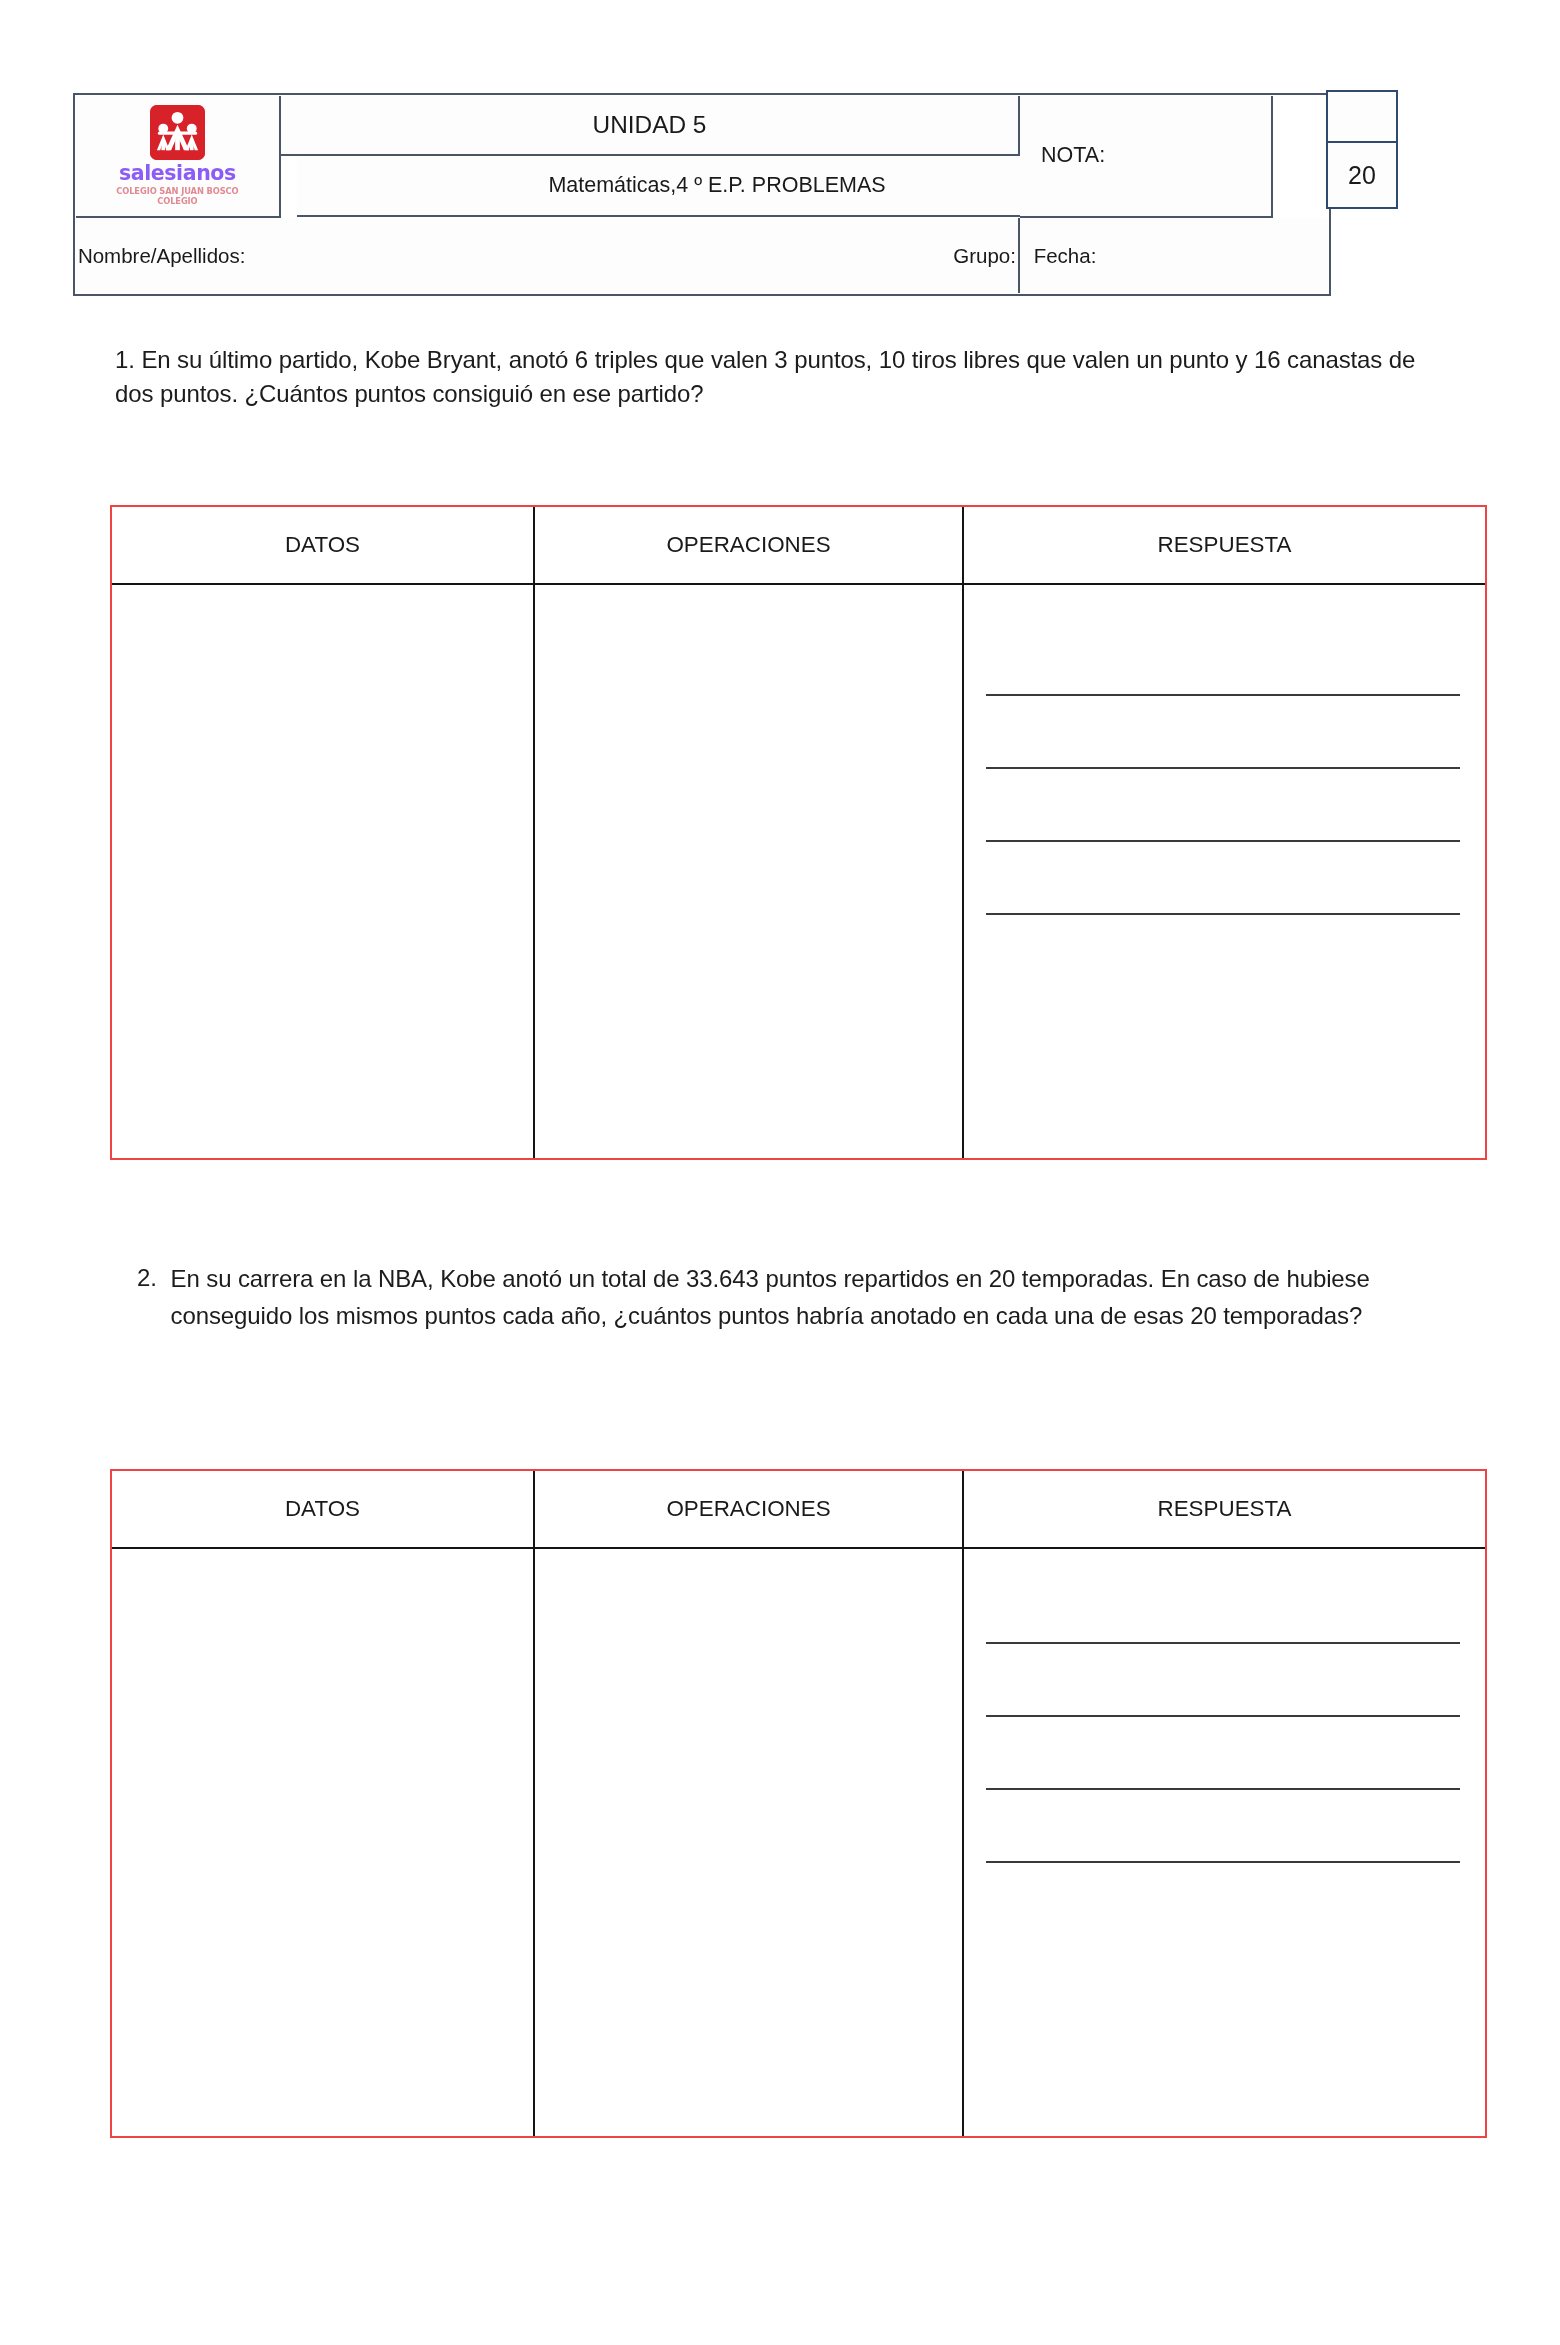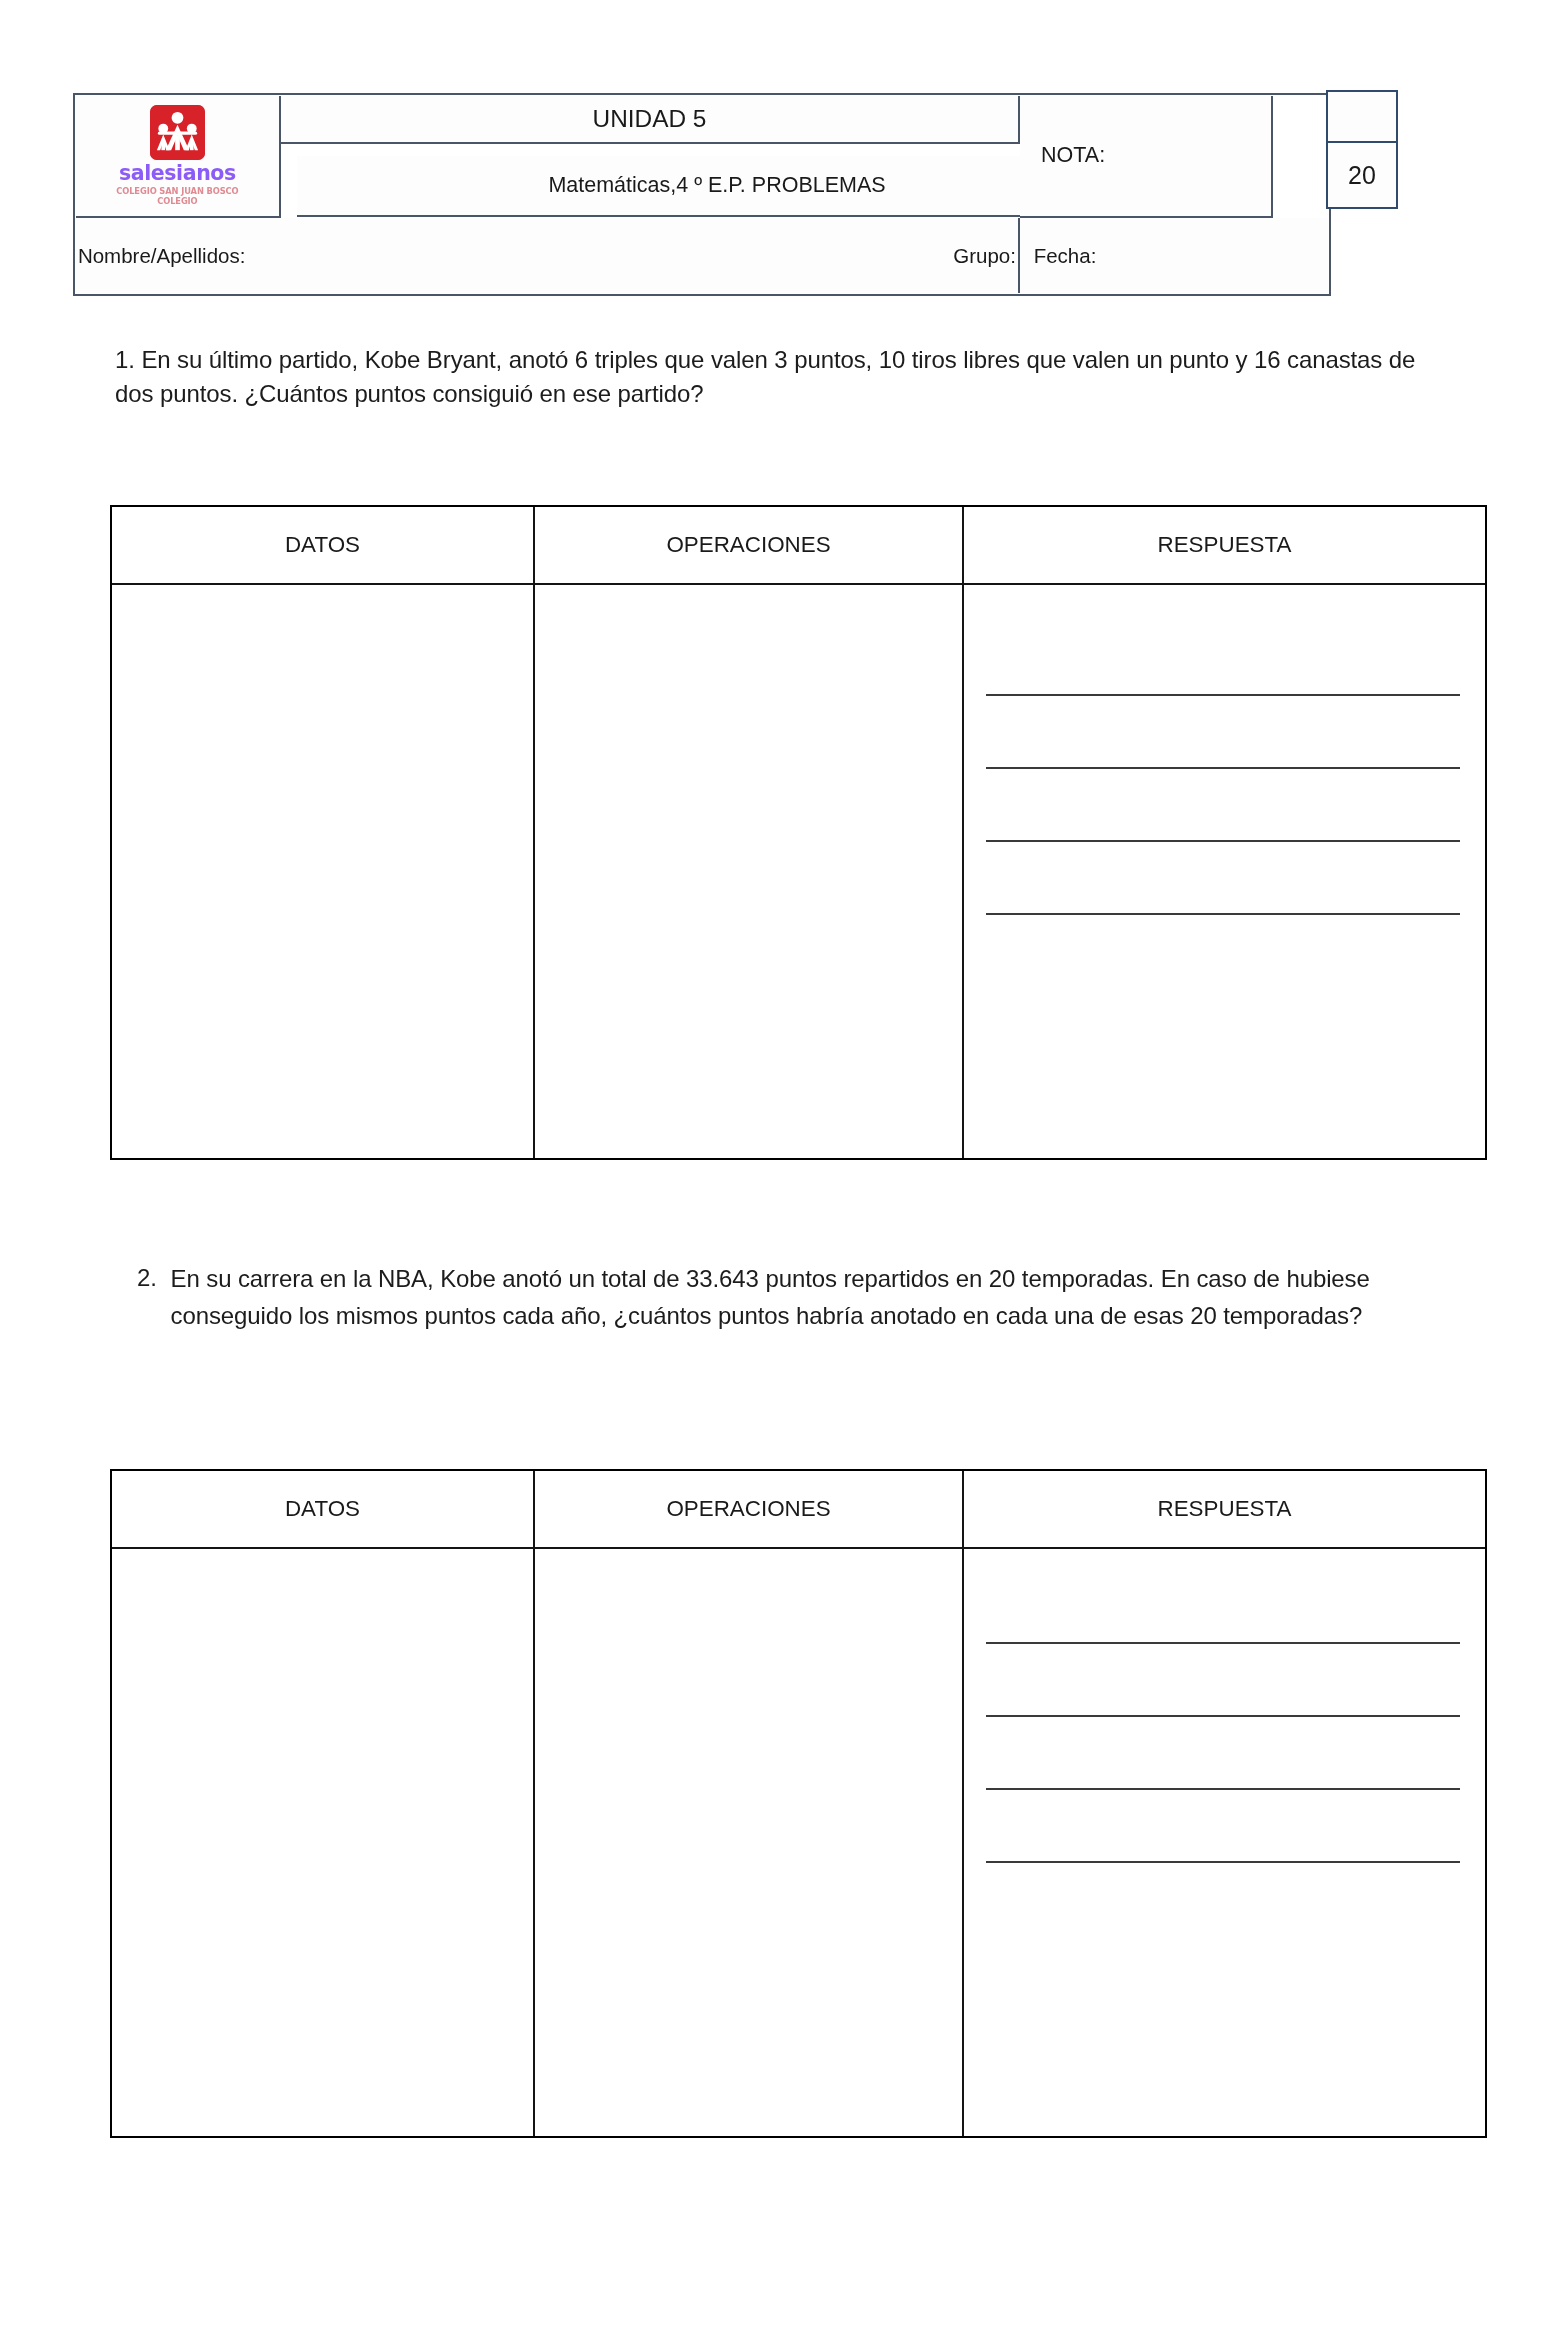--- a/index.html
+++ b/index.html
@@ -91,21 +91,21 @@
     line-height: 1.25;
     font-family: "DejaVu Sans", sans-serif;
   }
 
   
   .unit-cell {
     position: absolute;
     left: 208px;
     top: 2.9px;
     width: 739px;
-    height: 48px;
+    height: 60px;
     box-sizing: border-box;
     border-right: 2.9px solid #4a5568;
     border-bottom: 2.9px solid #4a5568;
     display: flex;
     align-items: center;
     justify-content: center;
     font-size: 24.4px;
     color: #1a1a1a;
     background: #fdfdfd;
   }
@@ -224,21 +224,21 @@
     display: flex;
     gap: 13.7px;
   }
   .p2-num { flex: 0 0 auto; }
   .p2-body { flex: 1 1 auto; line-height: 1.54; }
 
   
   .work-table {
     position: absolute;
     box-sizing: border-box;
-    border: 2px solid #000000;
+    border: 2px solid #ef4444;
     background: #ffffff;
   }
   .wt1 { left: 110px; top: 505px; width: 1377px; height: 655px; }
   .wt2 { left: 110px; top: 1469px; width: 1377px; height: 669px; }
 
   .wt-headrow {
     position: absolute;
     left: 0; top: 0;
     width: 100%;
     height: 78px;

